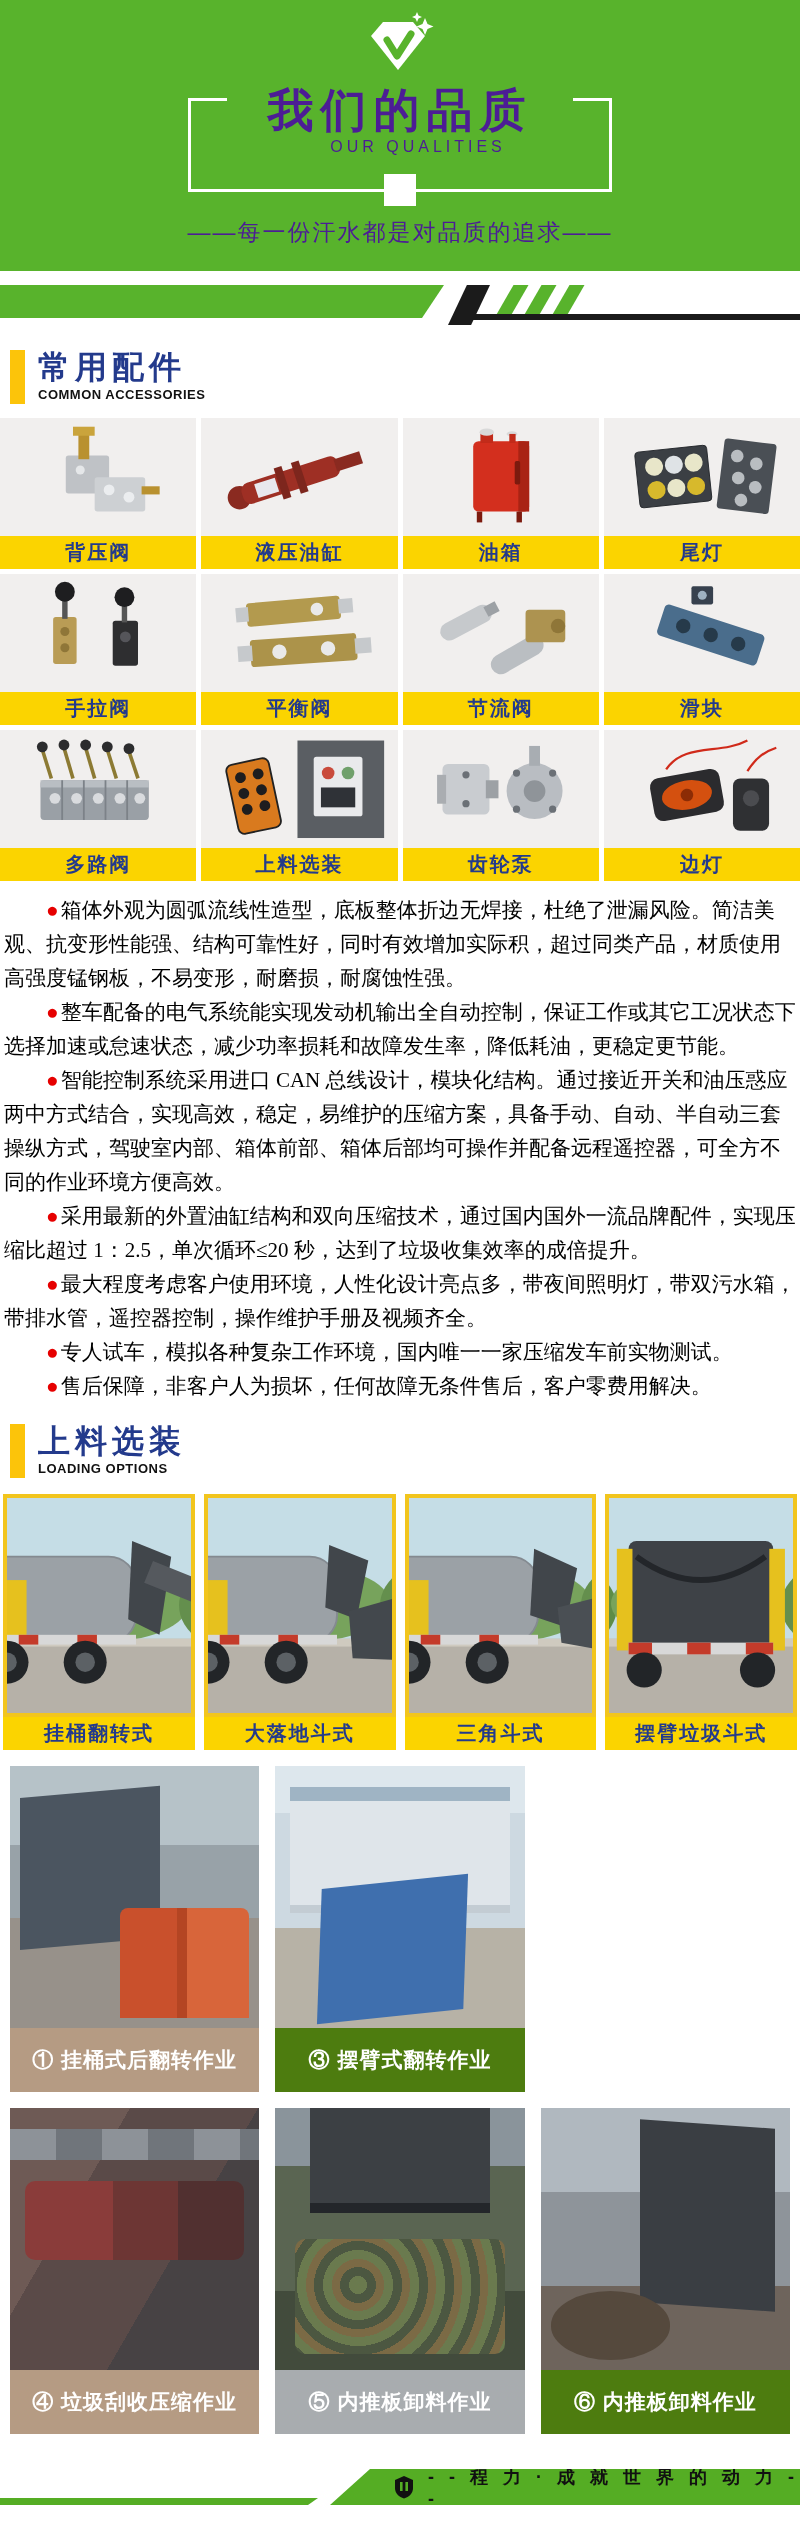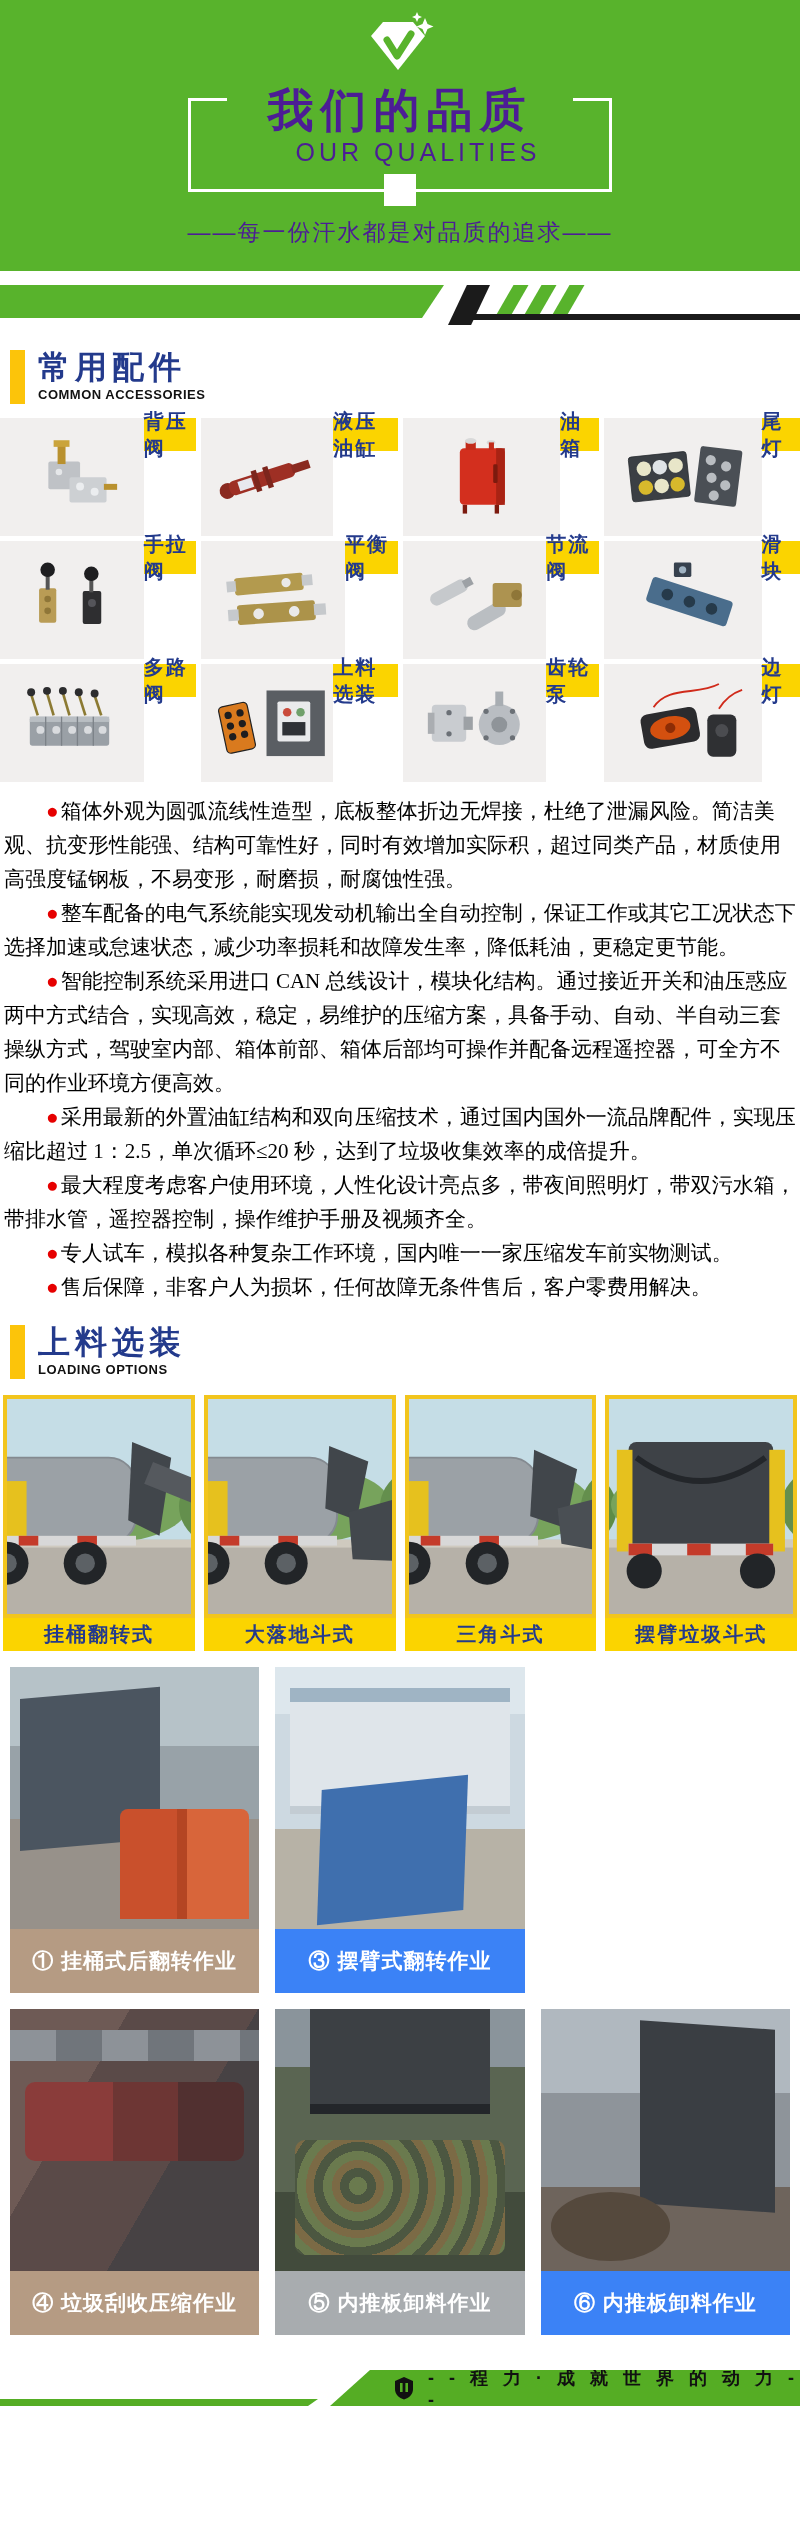--- a/index.html
+++ b/index.html
@@ -8,21 +8,21 @@
 
   
   .banner { position:relative; height:271px; background:#58b32c; color:#4c1d95; }
   .diamond-wrap { position:absolute; top:12px; left:0; right:0; text-align:center; }
   .title-frame { position:absolute; top:98px; left:50%; transform:translateX(-50%);
     width:424px; height:94px; border-left:3px solid #fff; border-right:3px solid #fff;
     border-bottom:3px solid #fff; box-sizing:border-box; text-align:center; }
   .title-frame::before { content:""; position:absolute; top:0; left:0; width:36px; height:3px; background:#fff; }
   .title-frame::after  { content:""; position:absolute; top:0; right:0; width:36px; height:3px; background:#fff; }
   .banner-title { margin:-14px 0 0 0; font-size:46px; font-weight:bold; letter-spacing:7px; line-height:52px; }
-  .banner-sub { margin-top:2px; font-size:25px; letter-spacing:4px;padding-left:36px; }
+  .banner-sub { margin-top:2px; font-size:16px; letter-spacing:4px;padding-left:36px; }
   .frame-square { position:absolute; bottom:-17px; left:50%; margin-left:-16px;
     width:32px; height:32px; background:#fff; }
   .banner-tagline { position:absolute; top:217px; left:0; right:0; text-align:center;
     font-size:23px; letter-spacing:2px; }
 
   
   .stripe-band { position:relative; height:48px; margin-top:14px; }
   .sb-green { position:absolute; left:0; top:0; width:444px; height:33px; background:#58b32c;
     clip-path:polygon(0 0,100% 0,calc(100% - 22px) 100%,0 100%); }
   .sb-notch { position:absolute; left:448px; top:0; width:42px; height:40px; background:#1b1b1b;
@@ -32,21 +32,21 @@
   .sb-s1 { left:504px; } .sb-s2 { left:532px; } .sb-s3 { left:560px; }
 
   
   .sec-header { position:relative; margin:14px 0 14px 0; padding:2px 0 2px 38px; }
   .sec-accent { position:absolute; left:10px; top:3px; width:15px; height:54px; background:#fcc40a; }
   .sec-title { color:#233a8c; font-size:32px; font-weight:bold; letter-spacing:5px; line-height:36px; }
   .sec-sub { color:#111; font-size:13px; font-weight:bold; letter-spacing:0.5px; margin-top:2px; }
 
   
   .parts-grid { display:grid; grid-template-columns:repeat(4,1fr); gap:5px; }
-  .part-card { display:flex; flex-direction:row; }
+  .part-card { display:flex; flex-direction:column; }
   .part-img { height:118px; background:#f1efee; display:flex; align-items:center; justify-content:center; overflow:hidden; }
   .part-img svg { width:92%; height:92%; }
   .part-label { height:33px; background:#fbd400; color:#233a8c; font-weight:bold; font-size:20px;
     display:flex; align-items:center; justify-content:center; letter-spacing:2px; }
 
   
   .features { padding:12px 4px 4px 4px; font-family:"Liberation Serif","DejaVu Serif",serif;
     font-size:21px; color:#000; }
   .features p { margin:0; line-height:34px; text-indent:2em; }
   .bullet { color:#e60000; margin-right:2px; }
@@ -57,21 +57,21 @@
   .truck-img { border:4px solid #f2c51d; height:215px; overflow:hidden; background:#cfe2e9; }
   .truck-label { height:33px; background:#fbd400; color:#233a8c; font-weight:bold; font-size:20px;
     display:flex; align-items:center; justify-content:center; letter-spacing:2px; }
 
   
   .ops-grid { display:grid; grid-template-columns:repeat(3,1fr); gap:16px; padding:0 10px; margin-top:16px; }
   .op-card { display:flex; flex-direction:column; }
   .op-photo { height:262px; position:relative; overflow:hidden; }
   .op-label { height:64px; display:flex; align-items:center; justify-content:center;
     color:#fff; font-size:21px; font-weight:bold; letter-spacing:1px; }
-  .lbl-tan { background:#b59b83; } .lbl-gray { background:#a8acaf; } .lbl-dark { background:#3b82f6; }
+  .lbl-tan { background:#b59b83; } .lbl-gray { background:#a8acaf; } .lbl-dark { background:#4d7c0f; }
 
   .op1 { background:linear-gradient(#b6c2c8 0 30%, #98a2a8 30% 58%, #97918a 58%); }
   .op1::before { content:""; position:absolute; left:4%; top:10%; width:56%; height:58%;
     background:#4b5560; transform:skewY(-5deg); }
   .op1::after { content:""; position:absolute; right:4%; bottom:4%; width:52%; height:42%;
     background:linear-gradient(90deg,#c9502c 0 44%, #b44523 44% 52%, #d8653a 52%); border-radius:8px 8px 0 0; }
   .op2 { background:linear-gradient(#9aa0a6 0 12%, #8d9398 12% 70%, #7b7468 70%); }
   .op2::before { content:""; position:absolute; left:28%; top:6%; width:56%; height:52%;
     background:#e9e7e2; box-shadow:inset 0 -46px 0 #2c2e30; }
   .op2::after { content:""; position:absolute; left:10%; bottom:0; width:34%; height:62%;

